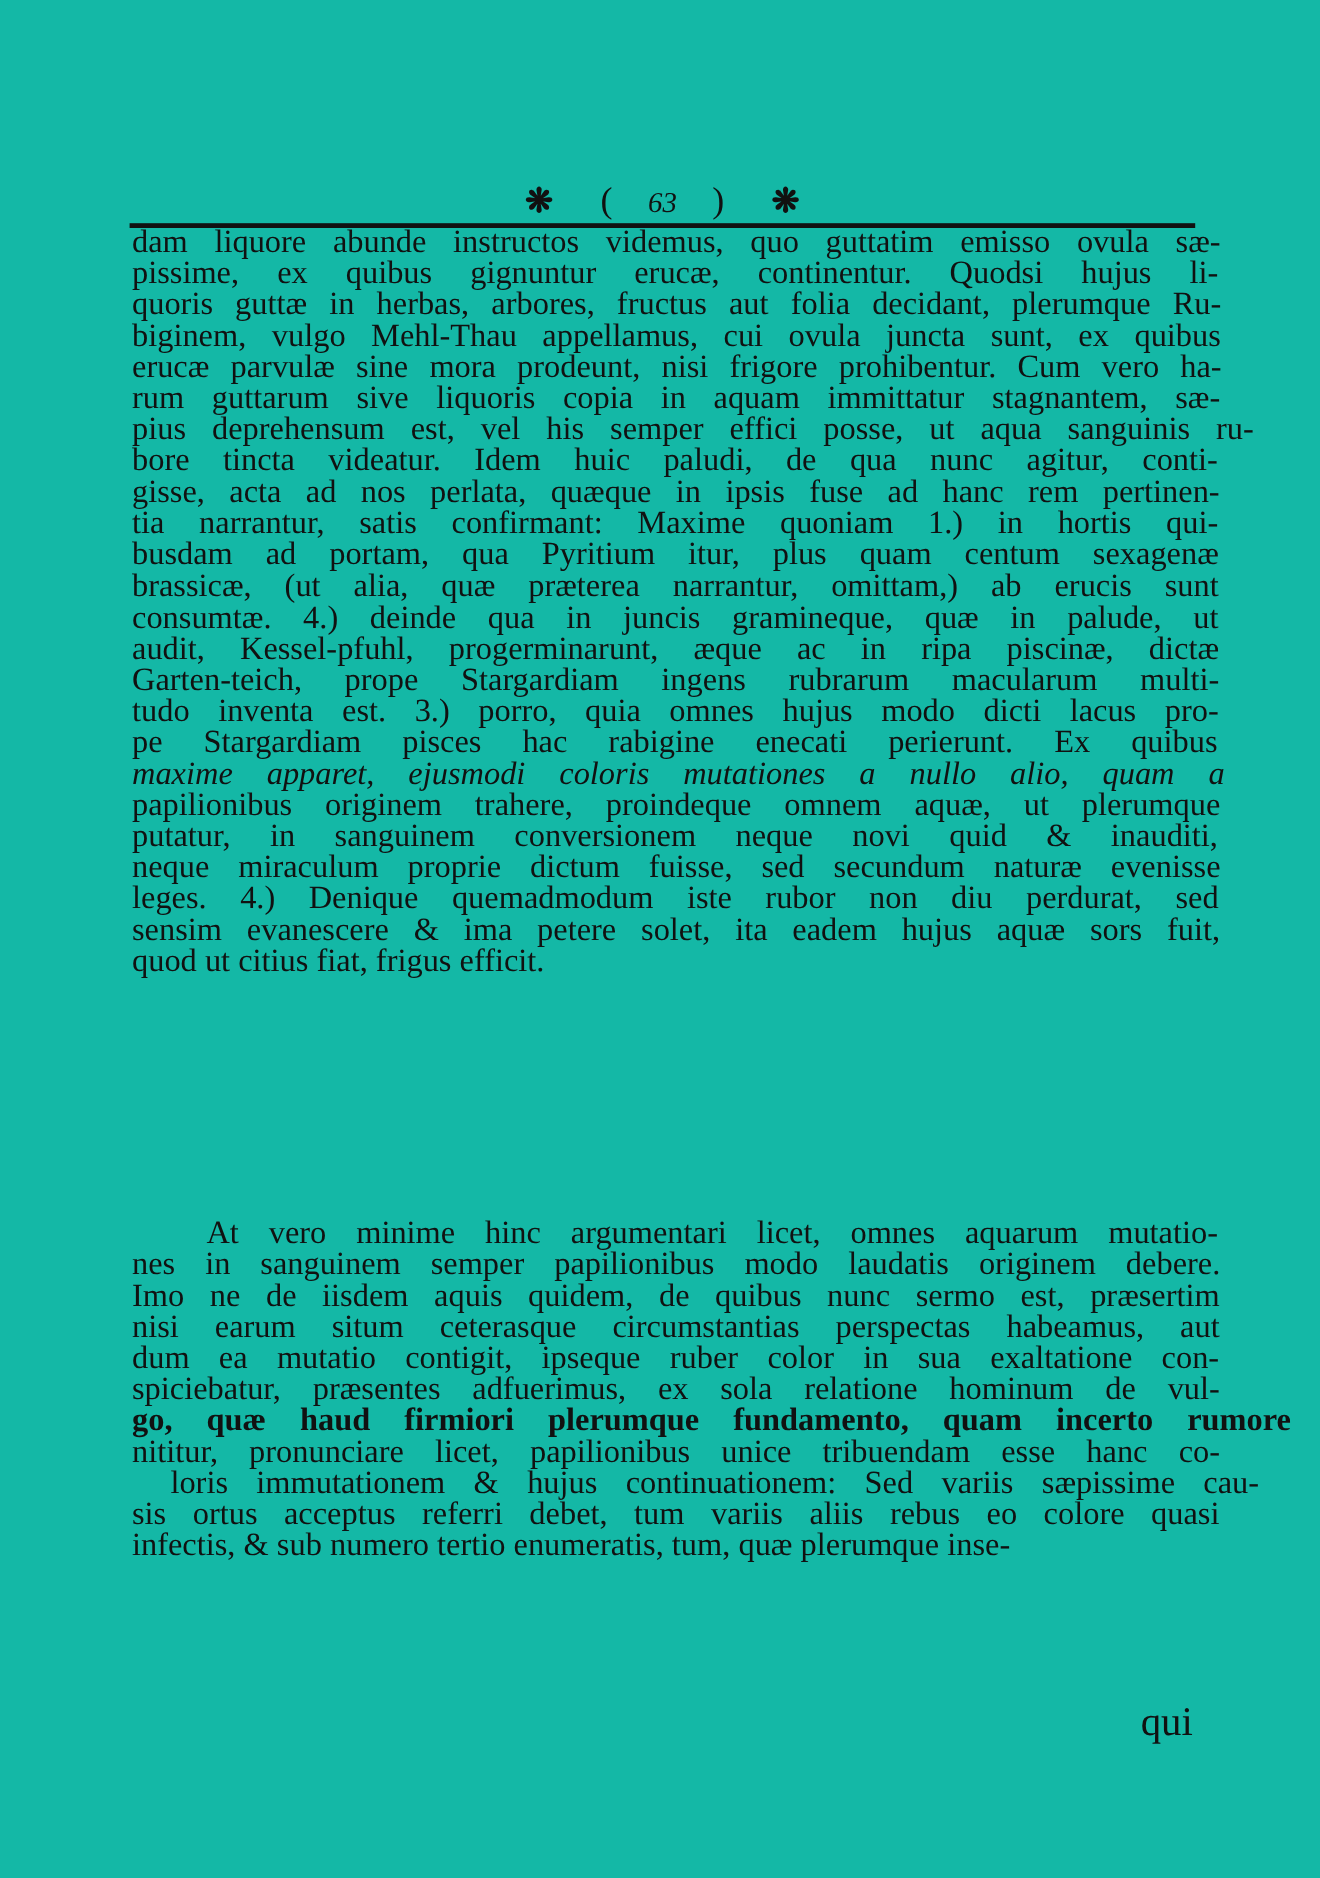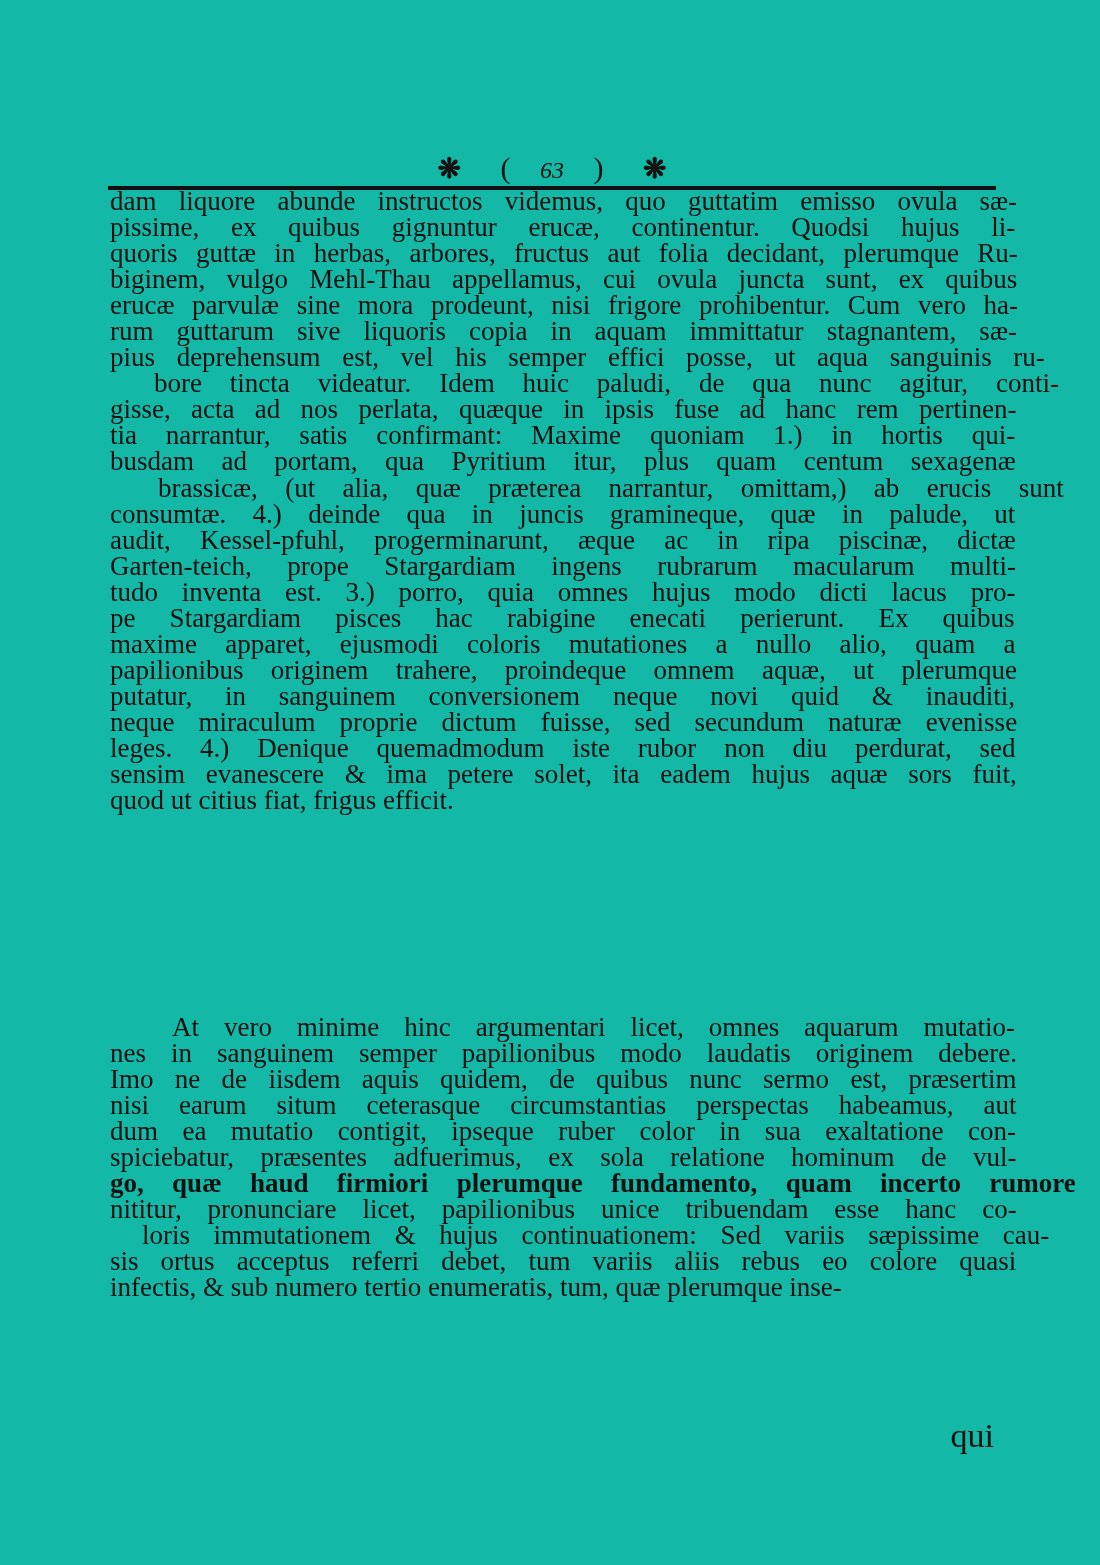--- a/index.html
+++ b/index.html
@@ -49,31 +49,31 @@
   <div class="rule"></div>
 
   <div class="body p1" id="p1">
       <span class="line" style="display: block; word-spacing: 15.467px;">dam liquore abunde instructos videmus, quo guttatim emisso ovula sæ-</span>
       <span class="line" style="display: block; word-spacing: 24.9414px;">pissime, ex quibus gignuntur erucæ, continentur. Quodsi hujus li-</span>
       <span class="line" style="display: block; word-spacing: 11.675px;">quoris guttæ in herbas, arbores, fructus aut folia decidant, plerumque Ru-</span>
       <span class="line" style="display: block; word-spacing: 14.5017px;">biginem, vulgo Mehl-Thau appellamus, cui ovula juncta sunt, ex quibus</span>
       <span class="line" style="display: block; word-spacing: 10.8734px;">erucæ parvulæ sine mora prodeunt, nisi frigore prohibentur. Cum vero ha-</span>
       <span class="line" style="display: block; word-spacing: 16.2795px;">rum guttarum sive liquoris copia in aquam immittatur stagnantem, sæ-</span>
       <span class="line" style="display: block; word-spacing: 14.8821px;">pius deprehensum est, vel his semper effici posse, ut aqua sanguinis ru-</span>
-      <span class="line" style="display: block; word-spacing: 21.0938px; margin-left: 44px;">bore tincta videatur. Idem huic paludi, de qua nunc agitur, conti-</span>
+      <span class="line" style="display: block; word-spacing: 21.0938px;">bore tincta videatur. Idem huic paludi, de qua nunc agitur, conti-</span>
       <span class="line" style="display: block; word-spacing: 13.5508px;">gisse, acta ad nos perlata, quæque in ipsis fuse ad hanc rem pertinen-</span>
       <span class="line" style="display: block; word-spacing: 22.1372px;">tia narrantur, satis confirmant: Maxime quoniam 1.) in hortis qui-</span>
       <span class="line" style="display: block; word-spacing: 20.6771px;">busdam ad portam, qua Pyritium itur, plus quam centum sexagenæ</span>
-      <span class="line" style="display: block; word-spacing: 20.6875px; margin-left: 48px;">brassicæ, (ut alia, quæ præterea narrantur, omittam,) ab erucis sunt</span>
+      <span class="line" style="display: block; word-spacing: 20.6875px;">brassicæ, (ut alia, quæ præterea narrantur, omittam,) ab erucis sunt</span>
       <span class="line" style="display: block; word-spacing: 19.5969px;">consumtæ. 4.) deinde qua in juncis gramineque, quæ in palude, ut</span>
       <span class="line" style="display: block; word-spacing: 22.5px;">audit, Kessel-pfuhl, progerminarunt, æque ac in ripa piscinæ, dictæ</span>
       <span class="line" style="display: block; word-spacing: 28.7604px;">Garten-teich, prope Stargardiam ingens rubrarum macularum multi-</span>
       <span class="line" style="display: block; word-spacing: 17.0213px;">tudo inventa est. 3.) porro, quia omnes hujus modo dicti lacus pro-</span>
       <span class="line" style="display: block; word-spacing: 27.3887px;">pe Stargardiam pisces hac rabigine enecati perierunt. Ex quibus</span>
-      <span class="line" style="display: block; word-spacing: 21.5365px;">maxime apparet, ejusmodi coloris mutationes a nullo alio, quam a</span>
+      <span class="line" style="display: block; word-spacing: 21.5365px; font-style: italic;">maxime apparet, ejusmodi coloris mutationes a nullo alio, quam a</span>
       <span class="line" style="display: block; word-spacing: 20.625px;">papilionibus originem trahere, proindeque omnem aquæ, ut plerumque</span>
       <span class="line" style="display: block; word-spacing: 26.082px;">putatur, in sanguinem conversionem neque novi quid &amp; inauditi,</span>
       <span class="line" style="display: block; word-spacing: 17.3203px;">neque miraculum proprie dictum fuisse, sed secundum naturæ evenisse</span>
       <span class="line" style="display: block; word-spacing: 21.1319px;">leges. 4.) Denique quemadmodum iste rubor non diu perdurat, sed</span>
       <span class="line" style="display: block; word-spacing: 13.9219px;">sensim evanescere &amp; ima petere solet, ita eadem hujus aquæ sors fuit,</span>
       <span class="line last">quod ut citius fiat, frigus efficit.</span>
     </div>
   <div class="body p2" id="p2">
       <span class="line indent" style="display: block; word-spacing: 18.1777px;">At vero minime hinc argumentari licet, omnes aquarum mutatio-</span>
       <span class="line" style="display: block; word-spacing: 18.2266px;">nes in sanguinem semper papilionibus modo laudatis originem debere.</span>

